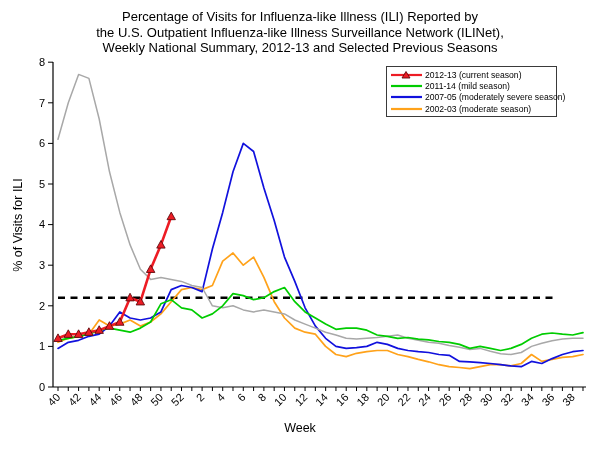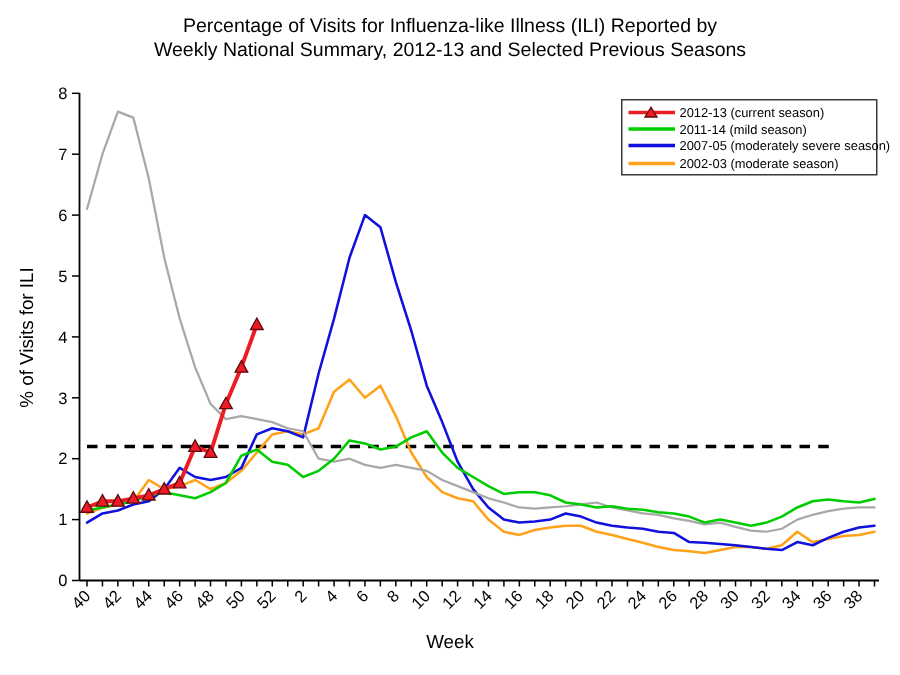--- a/index.html
+++ b/index.html
@@ -2,32 +2,33 @@
 <html><head>
 <meta charset="utf-8">
 <style>
   html,body{margin:0;padding:0;background:#fff;}
   body{width:600px;height:450px;overflow:hidden;font-family:"Liberation Sans",sans-serif;}
   .figure{position:relative;width:523px;height:450px;background:#fff;}
   .title{position:absolute;top:9px;left:0;width:600px;text-align:center;
          font-size:13px;line-height:15.5px;color:#000;}
   #plot{position:absolute;left:0;top:0;}
   .legend{position:absolute;left:386px;top:66px;width:171px;background:#fff;
-          border:1px solid #3a3a3a;padding:2px 18px 2px 3px;box-sizing:border-box;margin-left:28px;}
+          border:1px solid #3a3a3a;padding:2px 18px 2px 3px;box-sizing:border-box;}
   .legend-row{display:flex;align-items:center;height:11.3px;font-size:8.6px;
               color:#000;white-space:nowrap;}
   .legend-row svg{flex:0 0 auto;margin-right:2px;}
 </style>
 </head>
 <body>
 
 <div class="figure">
 
   <div class="title">
     <div>Percentage of Visits for Influenza-like Illness (ILI) Reported by</div>
+    <div>the U.S. Outpatient Influenza-like Illness Surveillance Network (ILINet),</div>
     <div>Weekly National Summary, 2012-13 and Selected Previous Seasons</div>
   </div>
 
   <svg id="plot" width="600" height="450" xmlns="http://www.w3.org/2000/svg">
     <text x="22" y="225" transform="rotate(-90,22,225)" text-anchor="middle" font-size="12.5" fill="#000">% of Visits for ILI</text>
     <text x="300" y="432" text-anchor="middle" font-size="12.5" fill="#000">Week</text>
     <g id="axes-layer">
         <line x1="53" y1="62" x2="53" y2="387" stroke="#000" stroke-width="1.2"></line>
         <line x1="53" y1="387" x2="586" y2="387" stroke="#000" stroke-width="1.2"></line>
         <line x1="48" y1="387" x2="53" y2="387" stroke="#000" stroke-width="1"></line>

